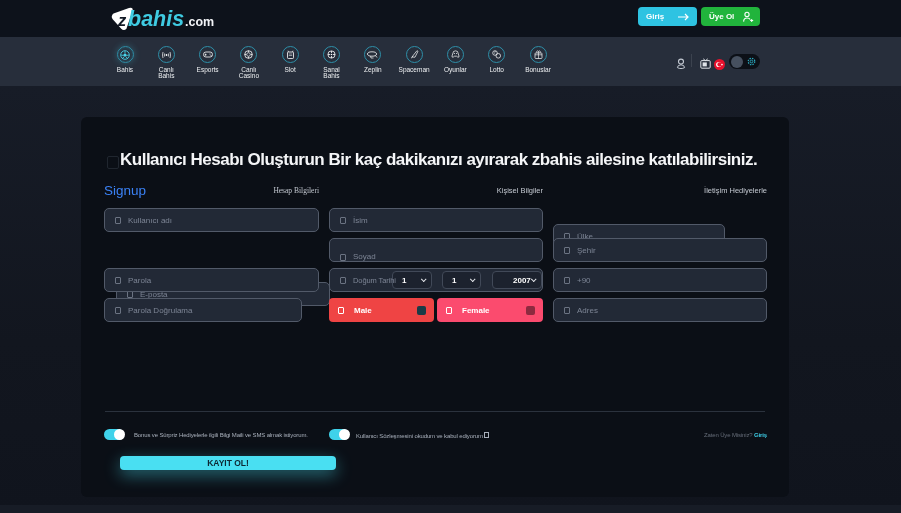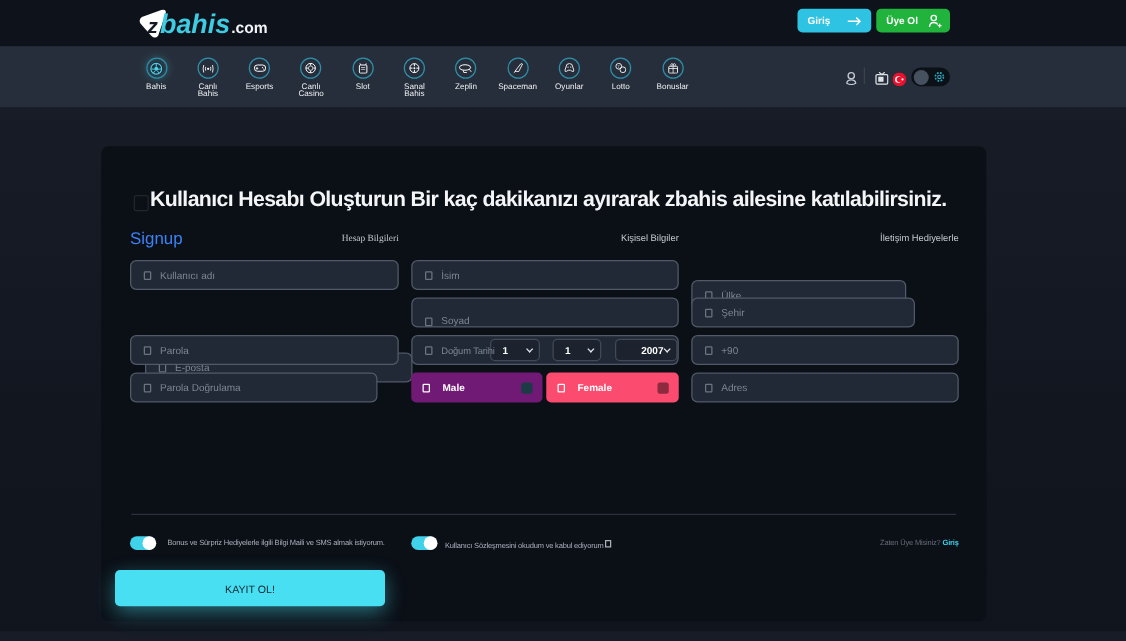--- a/index.html
+++ b/index.html
@@ -200,45 +200,45 @@
 
 <div class="abs inp" style="left:329px; top:208px; width:214px;"><span class="ficon"></span>İsim</div>
 <div class="abs inp" style="left:329px; top:238px; width:214px;align-items:flex-end;"><span class="ficon"></span>Soyad</div>
 <div class="abs inp" style="left:329px; top:268px; width:214px; font-size:7.5px;">
     <span class="ficon"></span>
   <span style="position:relative; z-index:2; letter-spacing:-0.1px;">Doğum Tarihi</span>
   <div class="sel" style="position:absolute; left:62px; width:40px; padding:0 6px 0 9px;">1<span class="chev"></span></div>
   <div class="sel" style="position:absolute; left:112px; width:39px; padding:0 6px 0 9px;">1<span class="chev"></span></div>
   <div class="sel" style="position:absolute; left:162px; width:50px; padding:0 6px 0 20px;">2007<span class="chev"></span></div>
 </div>
-<div class="abs gender" style="left:329px; top:298px; width:105px; background:#701a75;">
+<div class="abs gender" style="left:329px; top:298px; width:105px; background:#ef4444;">
   <span class="gicon"></span>Male<span class="gchk" style="background:#1c3b46;"></span></div>
 <div class="abs gender" style="left:437px; top:298px; width:106px; background:#fb4b6e;">
   <span class="gicon"></span>Female<span class="gchk" style="background:#8d2a3f;"></span></div>
 
 <div class="abs inp" style="left:553px; top:208px; width:172px;margin-top:16px;"><span class="ficon"></span>Ülke</div>
-<div class="abs inp" style="left:553px; top:238px; width:179px;"><span class="ficon"></span>Şehir</div>
+<div class="abs inp" style="left:553px; top:238px; width:214px;"><span class="ficon"></span>Şehir</div>
 <div class="abs inp" style="left:553px; top:268px; width:214px;"><span class="ficon"></span>+90</div>
 <div class="abs inp" style="left:553px; top:298px; width:214px;"><span class="ficon"></span>Adres</div>
 
 <div class="abs" style="left:105px; top:411px; width:660px; height:1px; background:#2b323d;"></div>
 
 <div class="tog" style="left:104px; top:429px;">
     <span class="knob"></span>
   </div>
 <div class="togtxt" style="left:134px;">Bonus ve Sürpriz Hediyelerle ilgili Bilgi Maili ve SMS almak istiyorum.</div>
 <div class="tog" style="left:329px; top:429px;">
     <span class="knob"></span>
   </div>
 <div class="togtxt" style="left:356px;">Kullanıcı Sözleşmesini okudum ve kabul ediyorum <span style="display:inline-block;width:5px;height:6px;border:1px solid #a9b0bc;"></span></div>
 <div class="togtxt" style="left:553px; width:214px; text-align:right; color:#666d79;">Zaten Üye Misiniz? <b style="color:#3ecfe8;">Giriş</b></div>
 
-<div class="abs" style="left:92px; top:456px; width:216px; height:29px; background:#49dff2; border-radius:4px;
+<div class="abs" style="left:120px; top:456px; width:216px; height:14px; background:#49dff2; border-radius:4px;
      box-shadow:0 5px 16px rgba(73,223,242,0.45); display:flex; align-items:center; justify-content:center;
-     color:#0d2733; font-size:8.5px; font-weight:normal;">KAYIT OL!</div>
+     color:#0d2733; font-size:8.5px; font-weight:bold;">KAYIT OL!</div>
 
 <div class="abs" style="left:676px; top:55px;">
   <svg width="10" height="11" viewBox="0 0 10 11">
     <circle cx="5" cy="3.6" r="2.5" stroke="#c3c9d2" stroke-width="1.1" fill="none"></circle>
     <path d="M1.4 9.6 Q1.6 6.8 5 6.8 Q8.4 6.8 8.6 9.6 Q6.8 10.6 5 10.6 Q3.2 10.6 1.4 9.6 Z" stroke="#c3c9d2" stroke-width="1" fill="none"></path>
   </svg>
 </div>
 <div class="abs" style="left:691px; top:54px; width:1px; height:13px; background:#3c434f;"></div>
 <div class="abs" style="left:700px; top:55px;">
   <svg width="11" height="11" viewBox="0 0 11 11">

